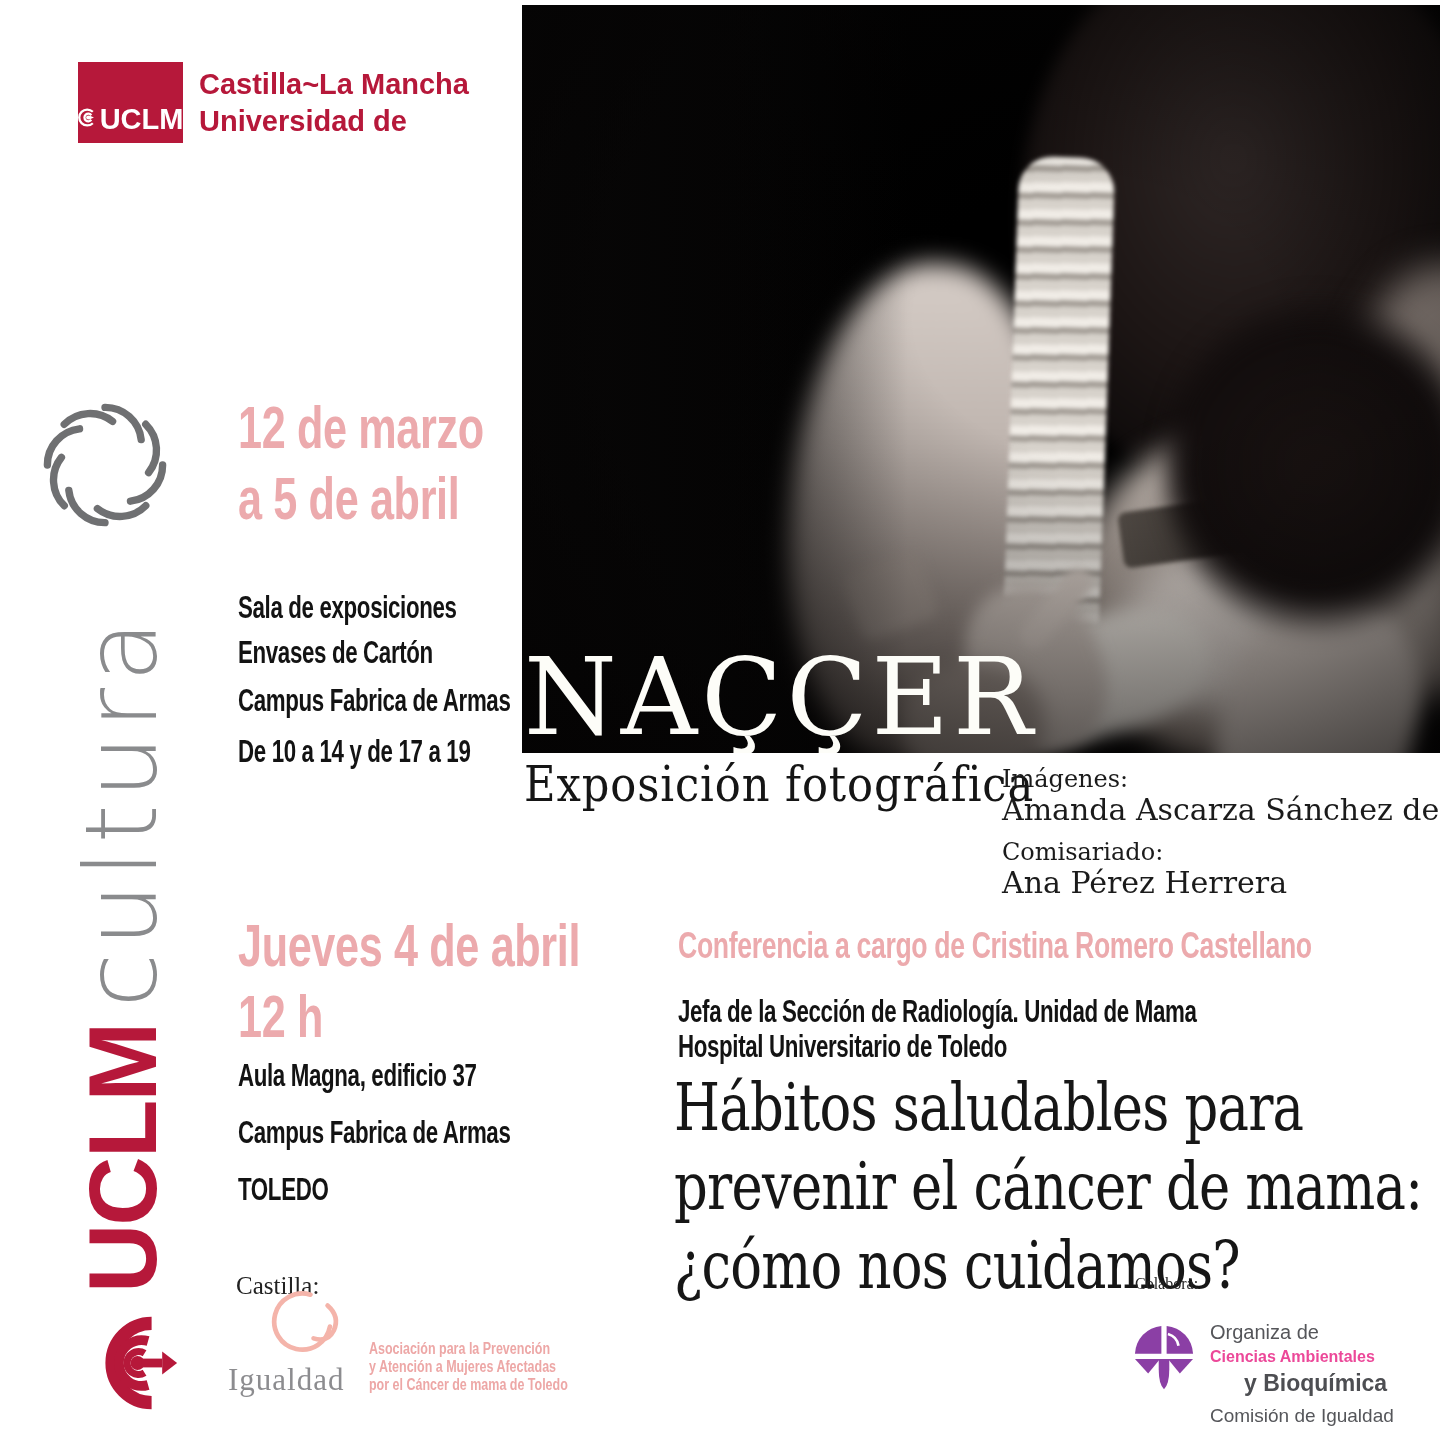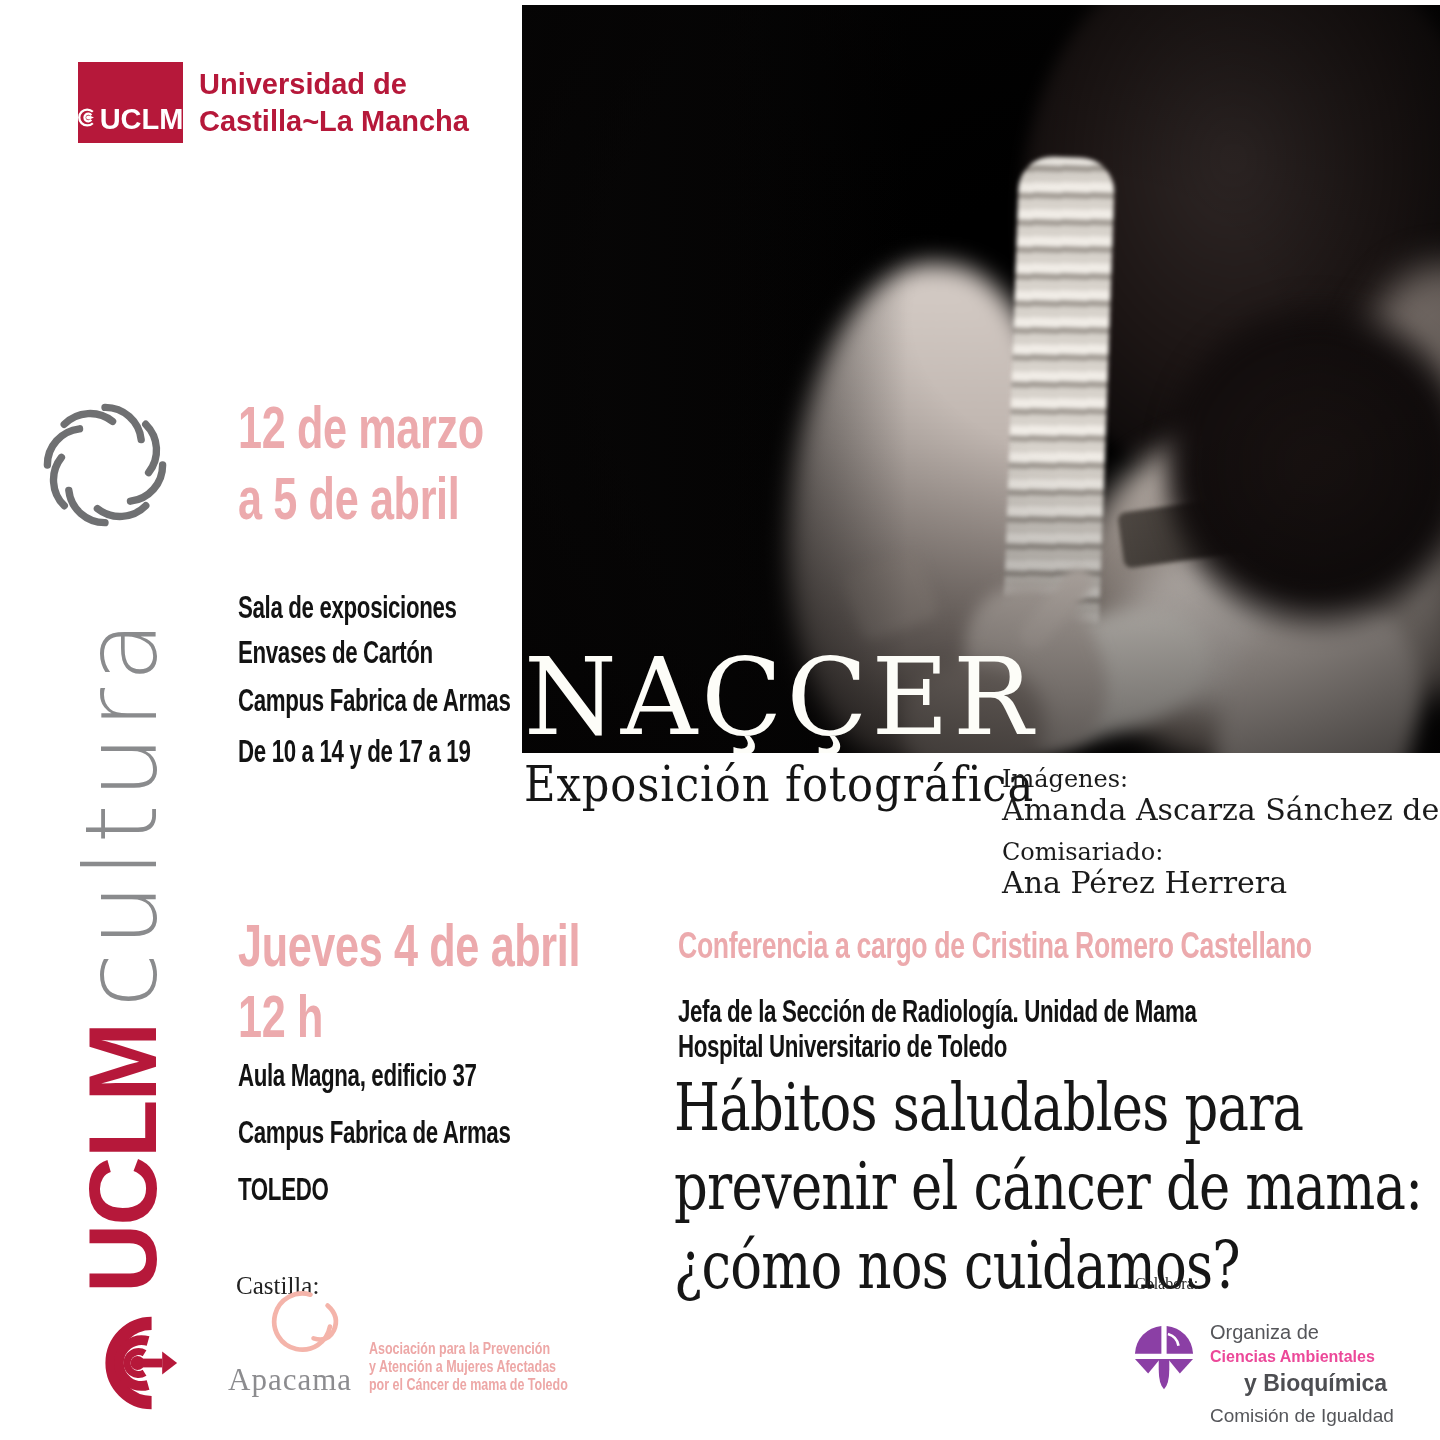--- a/index.html
+++ b/index.html
@@ -119,22 +119,22 @@
             <path d="M 70 38 A 20 20 0 1 0 70 62"></path>
           </g>
           <circle cx="54" cy="50" r="11" fill="#ffffff"></circle>
           <polygon points="60,40 84,50 60,60" fill="#ffffff"></polygon>
         </svg>
       </span>
       <span class="logo-acronym">UCLM</span>
     </div>
   </div>
   <div class="abs wordmark">
+    <div>Castilla~La Mancha</div>
     <div>Universidad de</div>
-    <div>Castilla~La Mancha</div>
   </div>
 
   <div class="abs swirl-icon">
     <svg width="134" height="134" viewBox="0 0 100 100">
       <g fill="none" stroke="#6f7072" stroke-width="5.5" stroke-linecap="round">
         <g>
           <path d="M 50 7 A 27 27 0 0 1 77 31"></path>
           <path d="M 50 7 A 27 27 0 0 1 77 31" transform="rotate(45 50 50)"></path>
           <path d="M 50 7 A 27 27 0 0 1 77 31" transform="rotate(90 50 50)"></path>
           <path d="M 50 7 A 27 27 0 0 1 77 31" transform="rotate(135 50 50)"></path>
@@ -224,21 +224,21 @@
 
   <div class="abs lserif organiza-label">Castilla:</div>
   <div class="abs apacama-curves">
     <svg width="95" height="78" viewBox="0 0 120 100">
       <g fill="none" stroke="#f4b4aa" stroke-width="6" stroke-linecap="round">
         <path d="M 74 6 A 36 36 0 1 0 99 47"></path>
         <path d="M 96 20 Q 112 34 104 52 Q 96 68 78 62"></path>
       </g>
     </svg>
   </div>
-  <div class="abs lserif apacama-name">Apacama</div>
+  <div class="abs lserif apacama-name">Igualdad</div>
   <div class="abs apacama-desc">
     <div>Asociación para la Prevención</div>
     <div>y Atención a Mujeres Afectadas</div>
     <div>por el Cáncer de mama de Toledo</div>
   </div>
 
   <div class="abs lserif colabora-label">Colabora:</div>
   <div class="abs faculty-logo">
     <svg width="66" height="74" viewBox="0 0 100 110">
       <g fill="#8b3fa5">

